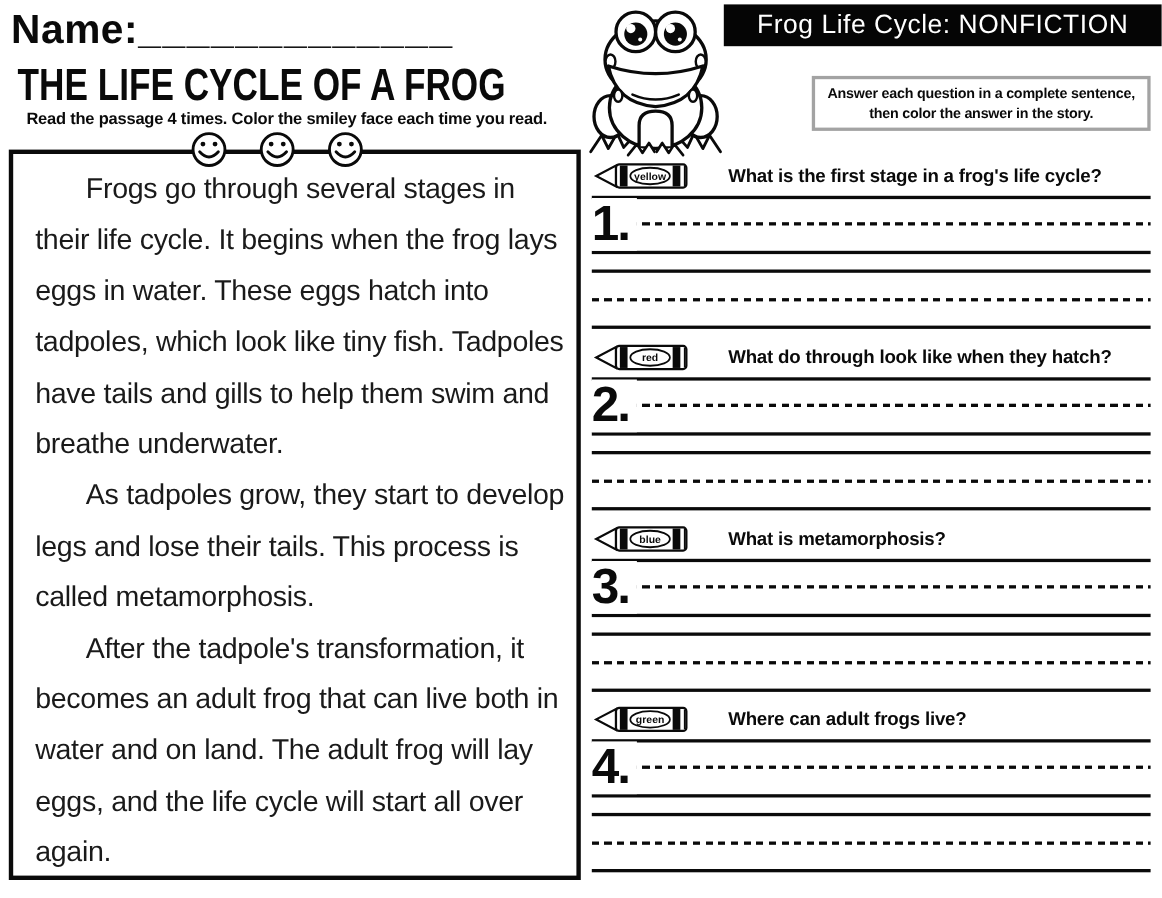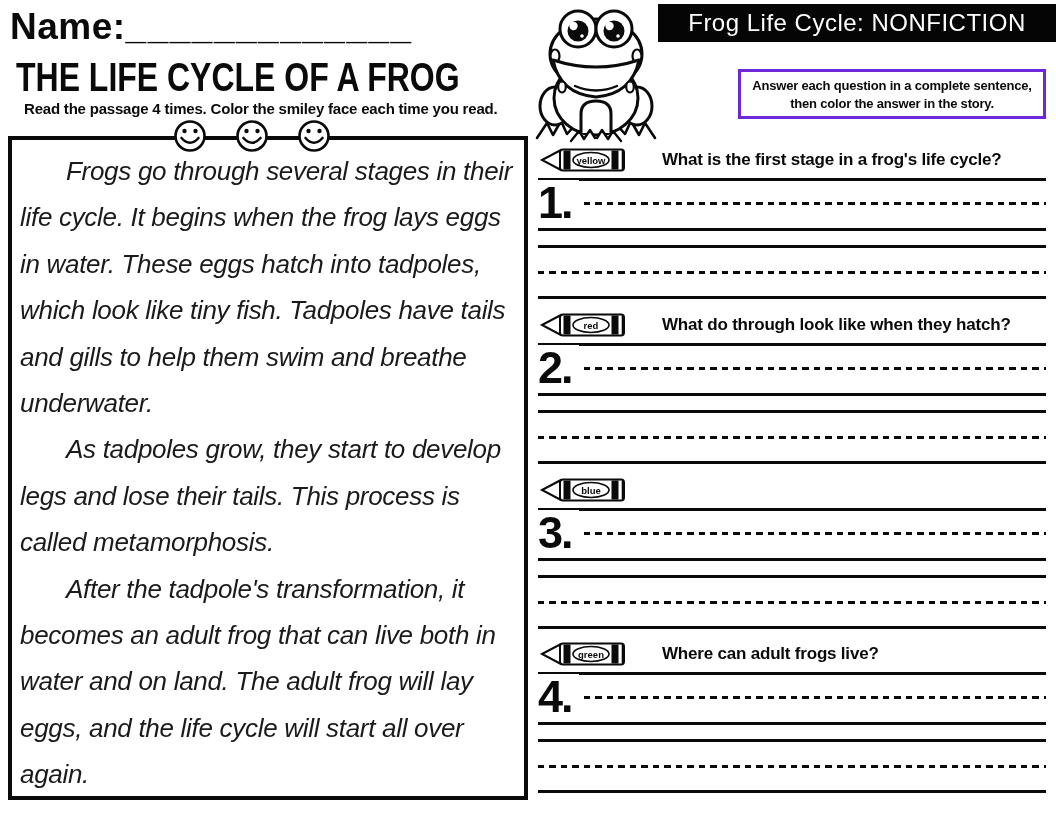--- a/index.html
+++ b/index.html
@@ -8,36 +8,36 @@
   .abs { position:absolute; }
 
   
   .name-row { left:10px; top:6px; font-weight:900; font-size:37px; letter-spacing:0.5px; white-space:nowrap; }
   .name-blank { letter-spacing:1.5px; font-weight:900; }
   .title { left:16px; top:54px; font-size:41px; font-weight:900; letter-spacing:0px;
            transform:scaleX(0.78); transform-origin:left center; white-space:nowrap; }
   .subtitle { left:24px; top:100px; font-size:15px; font-weight:700; letter-spacing:-0.2px; white-space:nowrap; }
 
   .passage-box { left:8px; top:136px; width:520px; height:664px; border:4px solid #0a0a0a; background:#fff;
-                 padding:8px 6px 0 8px;font-style:italic; }
+                 padding:8px 6px 0 20px; }
   .passage-box p { font-size:26px; line-height:46.4px; letter-spacing:-0.3px; text-indent:46px; color:#1a1a1a; }
 
   .smiley { width:34px; height:34px; z-index:3; }
   .smiley-1 { left:173px; top:119px; }
   .smiley-2 { left:235px; top:119px; }
   .smiley-3 { left:297px; top:119px; }
 
   
   .frog { left:532px; top:2px; width:128px; height:142px; }
 
   .banner { left:658px; top:4px; width:398px; height:38px; background:#050505;
             display:flex; align-items:center; justify-content:center; }
   .banner span { color:#ffffff; font-size:24px; font-weight:500; letter-spacing:0.5px; white-space:nowrap; }
 
-  .instruction-box { left:738px; top:69px; width:308px; border:3px solid #6d28d9; background:#fff;
+  .instruction-box { left:738px; top:69px; width:308px; border:3px solid #a3a3a3; background:#fff;
                      padding:4px 10px; text-align:center; }
   .instruction-box span { font-size:13px; font-weight:700; line-height:17px; letter-spacing:-0.2px; }
 
   .qblock { left:538px; width:508px; height:158px; }
   .qb-1 { top:145px; } .qb-2 { top:310px; } .qb-3 { top:475px;text-align:center; } .qb-4 { top:639px;text-align:right; }
 
   .qheader { position:absolute; left:0; top:0; height:30px; display:flex; align-items:center; gap:28px; }
   .crayon { width:96px; height:30px; flex:0 0 auto; }
   .crayon text { font-family:"Liberation Sans", sans-serif; font-weight:700; }
   .qtext { font-size:17px; font-weight:700; letter-spacing:-0.2px; white-space:nowrap; }
@@ -182,20 +182,21 @@
   <div class="qheader">
     <svg class="crayon" viewBox="0 0 96 30">
       <path d="M4,15 L22,5.5 L22,24.5 Z" fill="#fff" stroke="#0a0a0a" stroke-width="2"></path>
       <rect x="22" y="4.5" width="64" height="21" rx="3" fill="#fff" stroke="#0a0a0a" stroke-width="2"></rect>
       <rect x="25.5" y="5.5" width="7" height="19" fill="#0a0a0a"></rect>
       <rect x="73.5" y="5.5" width="7" height="19" fill="#0a0a0a"></rect>
       <line x1="84.5" y1="6" x2="84.5" y2="24" stroke="#0a0a0a" stroke-width="1.6"></line>
       <ellipse cx="53" cy="15" rx="18" ry="7.5" fill="#fff" stroke="#0a0a0a" stroke-width="1.6"></ellipse>
       <text x="53" y="18.5" text-anchor="middle" font-size="9.5" fill="#0a0a0a">blue</text>
     </svg>
+    <span class="qtext">What is metamorphosis?</span>
   </div>
   <div class="qnum">3.</div>
   <div>
     <div class="ln solid la1"></div>
       <div class="ln dashed la2"></div>
       <div class="ln solid la3"></div>
     <div class="ln solid lb1"></div>
       <div class="ln dashed lb2"></div>
       <div class="ln solid lb3"></div>
   </div>

